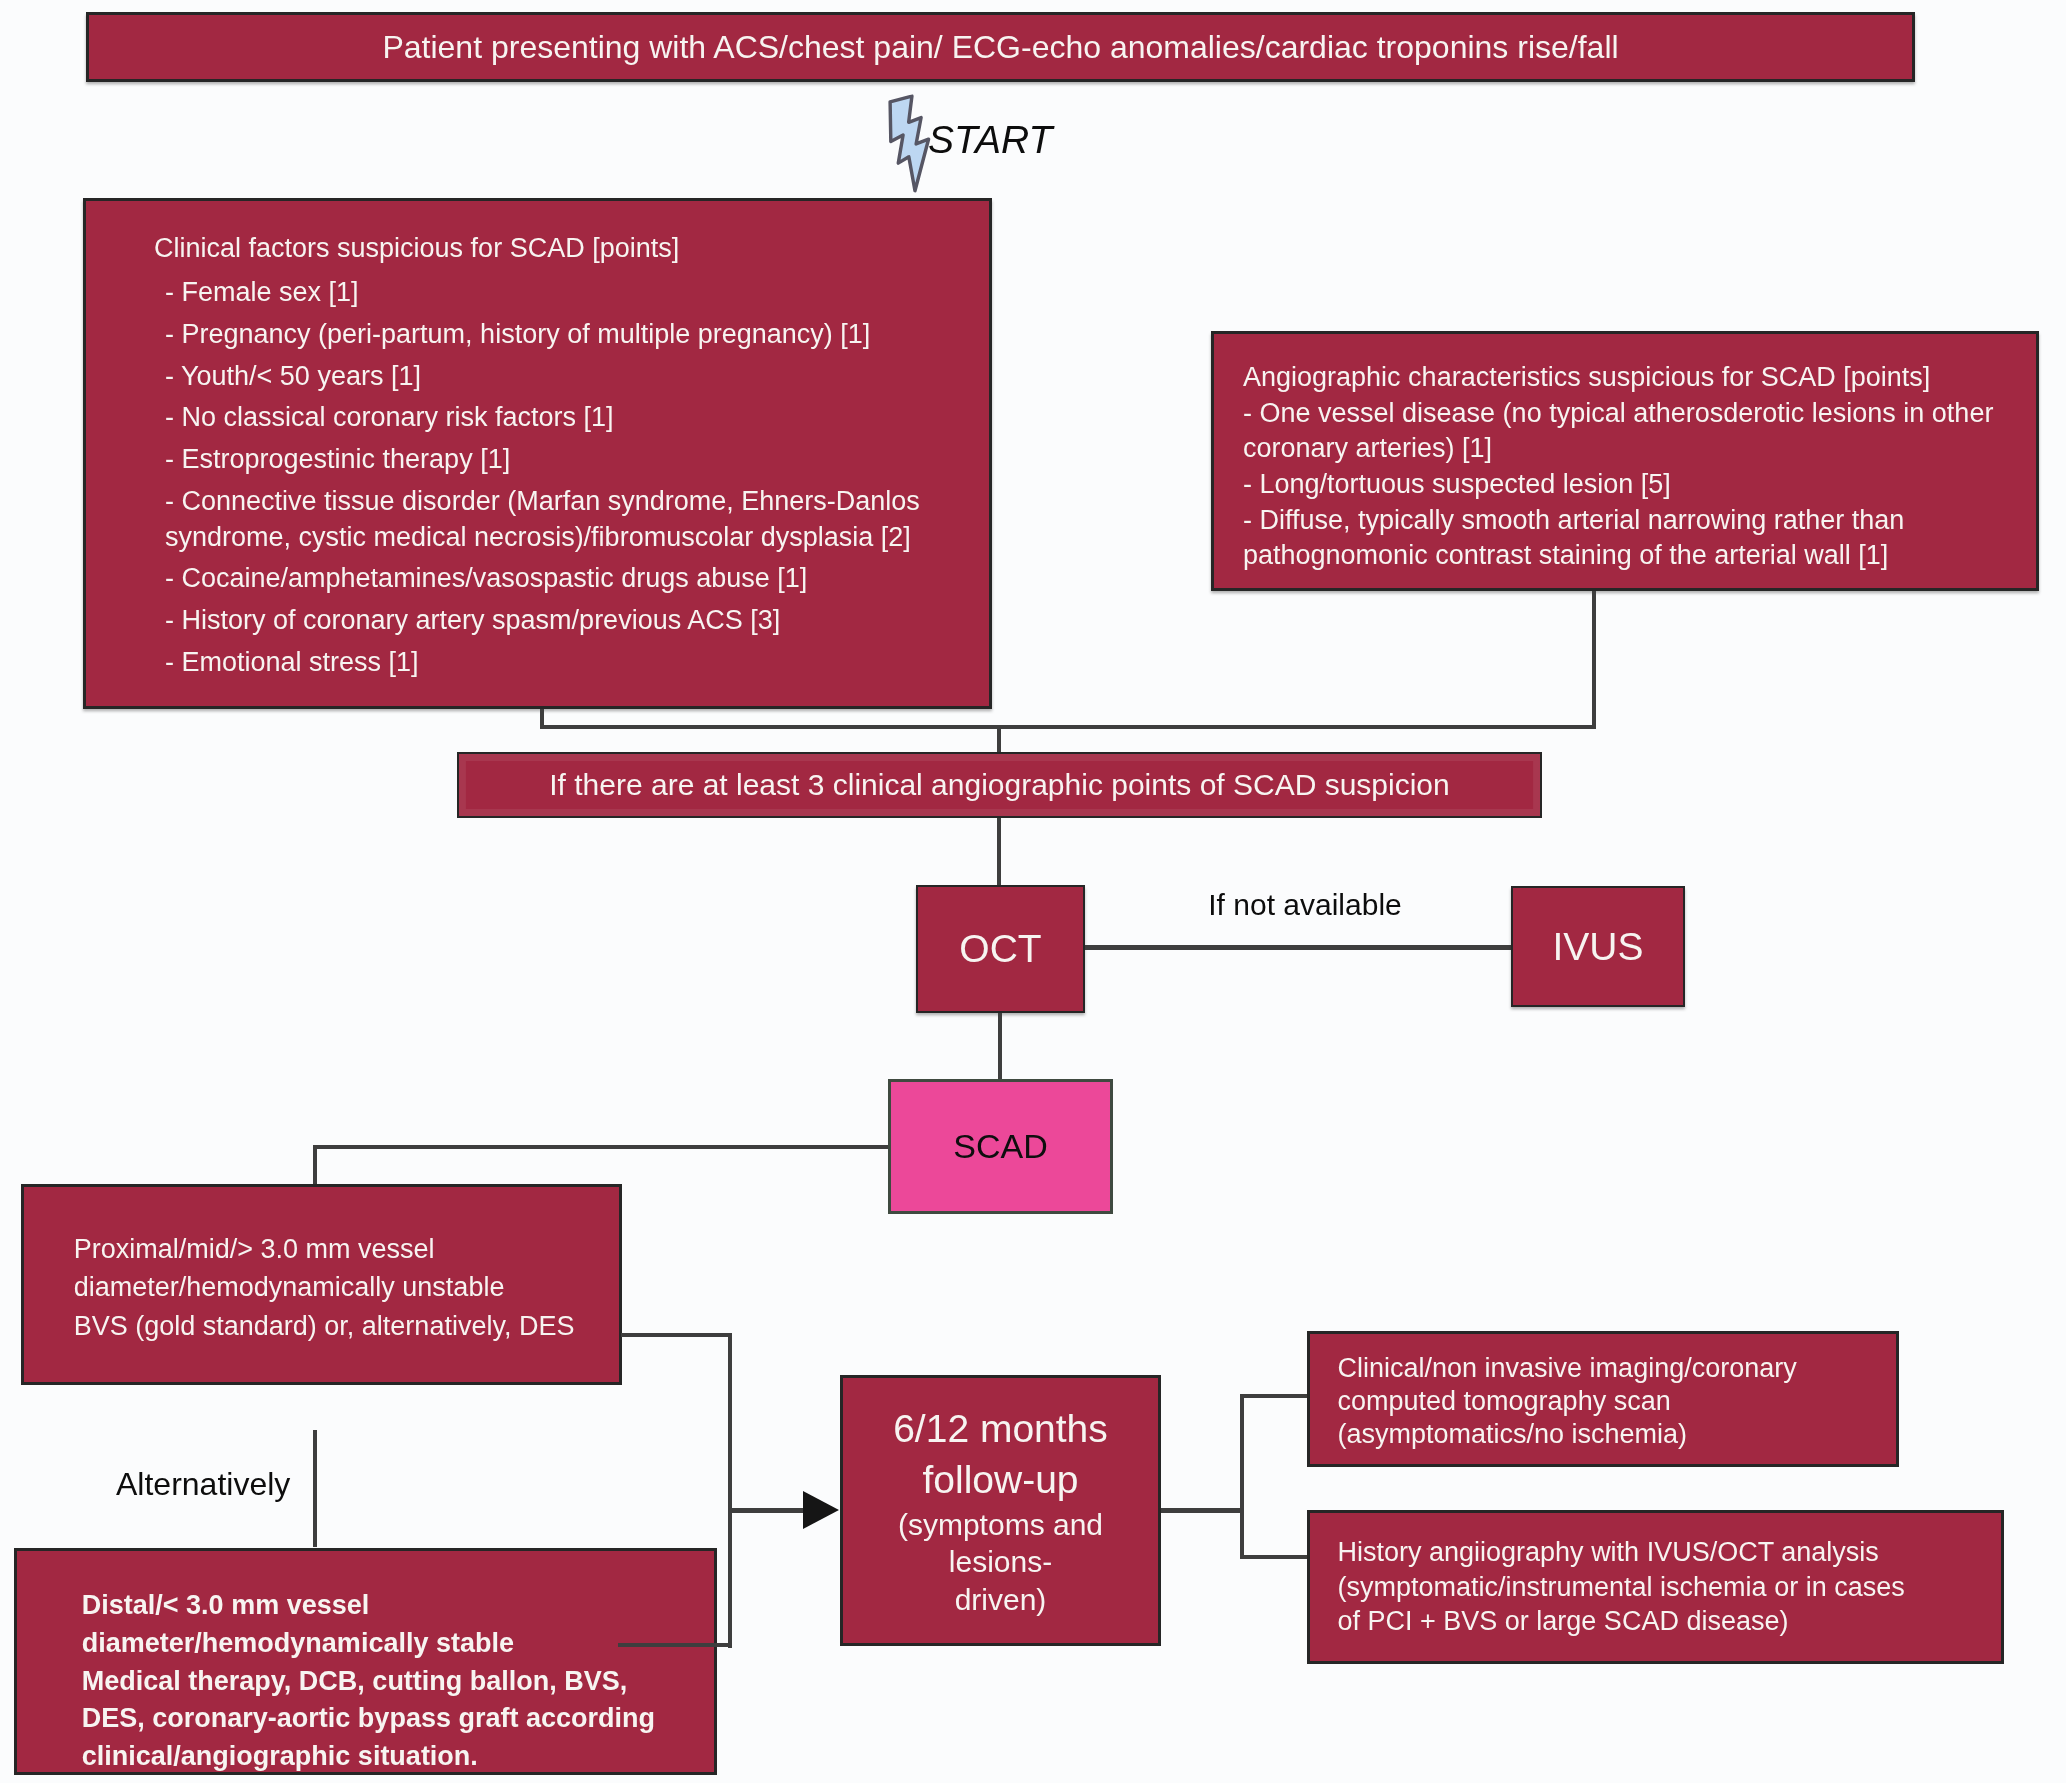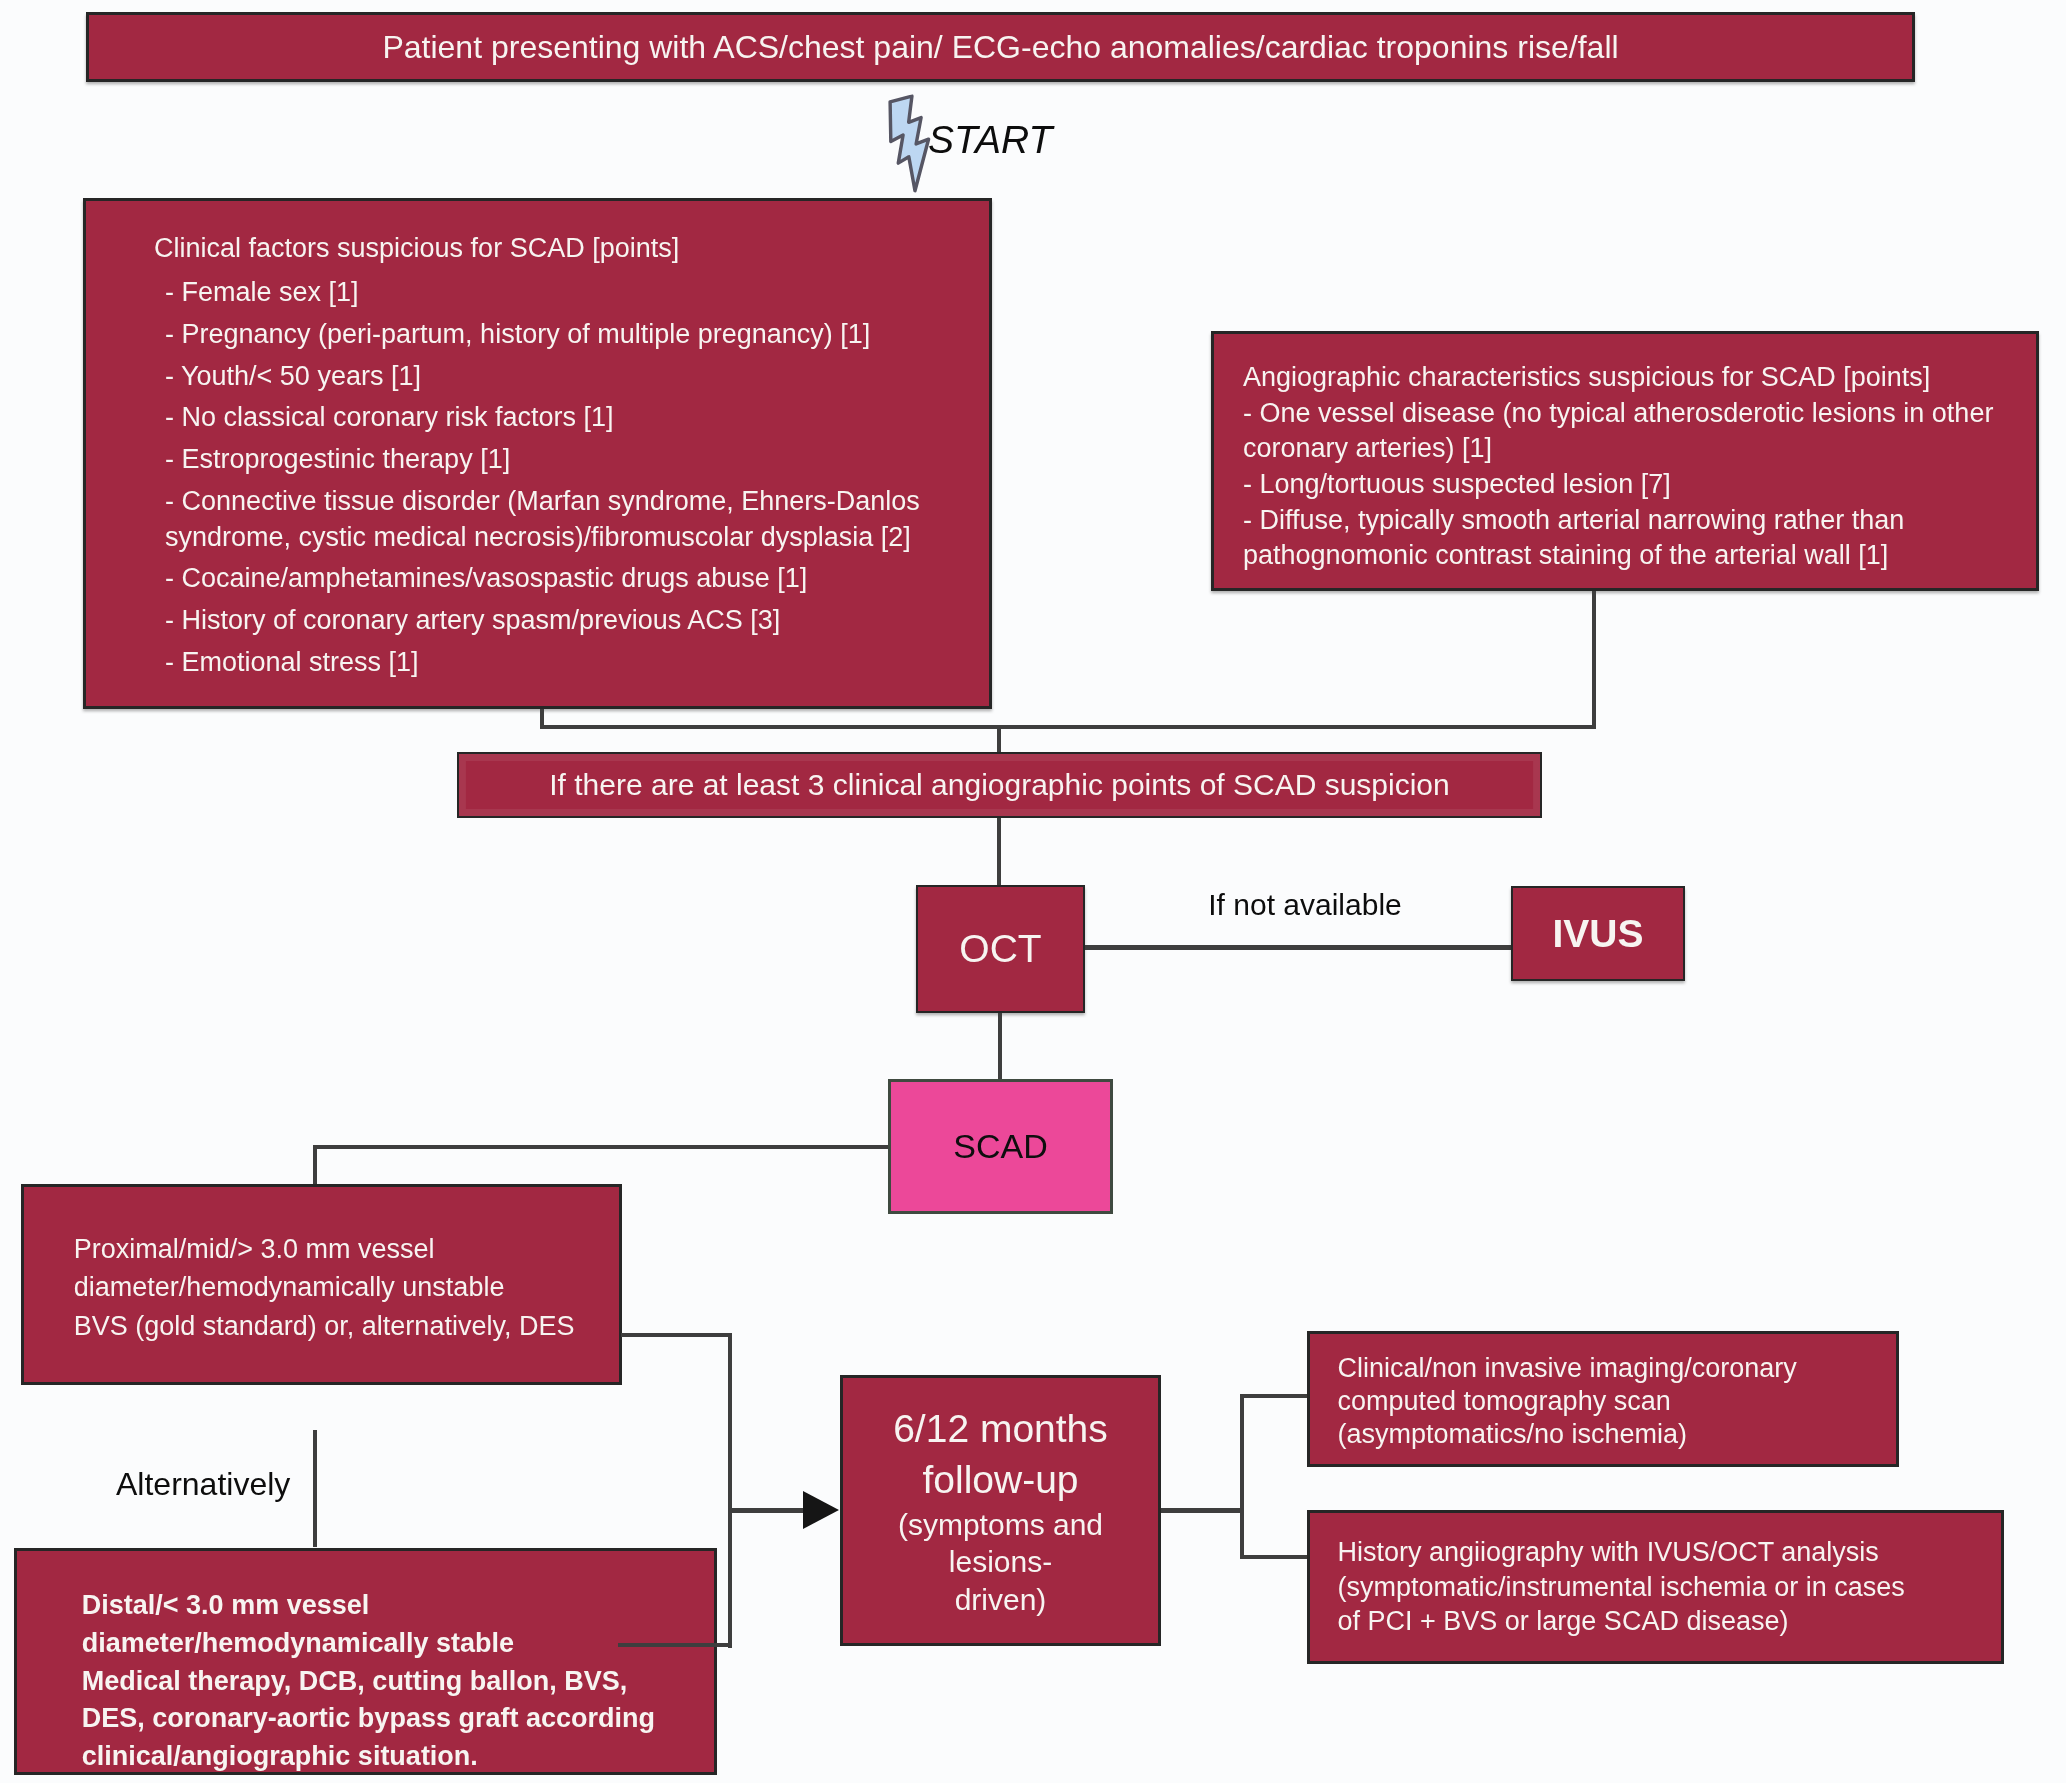--- a/index.html
+++ b/index.html
@@ -53,21 +53,21 @@
       <div class="item">- Cocaine/amphetamines/vasospastic drugs abuse [1]</div>
       <div class="item">- History of coronary artery spasm/previous ACS [3]</div>
       <div class="item">- Emotional stress [1]</div>
     </div>
 </div>
 
 <div class="rbox blackshadow" style="left:1211px;top:331px;width:828px;height:260px;padding:26px 19px 16px 29px;">
   <div class="bodytext">Angiographic characteristics suspicious for SCAD [points]</div>
   <div class="bodytext">
       <div>- One vessel disease (no typical atherosderotic lesions in other coronary arteries) [1]</div>
-      <div>- Long/tortuous suspected lesion [7]</div>
+      <div>- Long/tortuous suspected lesion [5]</div>
       <div>- Diffuse, typically smooth arterial narrowing rather than pathognomonic contrast staining of the arterial wall [1]</div>
     </div>
 </div>
 
 <div class="line" style="left:540px;top:709px;width:4.1px;height:19px;"></div>
 <div class="line" style="left:1592px;top:591px;width:4.1px;height:138px;"></div>
 <div class="line" style="left:540px;top:725px;width:1056px;height:4.1px;"></div>
 <div class="line" style="left:997px;top:727px;width:4.1px;height:26px;"></div>
 
 <div class="rbox center-flex blackshadow" style="left:457px;top:752px;width:1085px;height:66px;border-width:2.8px;box-shadow:inset 0 0 0 6.9px rgba(255,255,255,0.07);">
@@ -76,21 +76,21 @@
 
 <div class="line" style="left:997px;top:818px;width:4.1px;height:67px;"></div>
 
 <div class="rbox center-flex blackshadow" style="left:916px;top:885px;width:169px;height:128px;border-width:2.8px;">
   <div style="font-size:39px;">OCT</div>
 </div>
 
 <div class="label-black" style="left:1164px;top:888px;width:282px;text-align:center;font-size:30px;">If not available</div>
 <div class="line" style="left:1085px;top:945px;width:426px;height:4.8px;"></div>
 
-<div class="rbox center-flex blackshadow" style="left:1511px;top:886px;width:174px;height:95px;border-width:2.8px;font-weight:bold;">
+<div class="rbox center-flex blackshadow" style="left:1511px;top:886px;width:174px;height:121px;border-width:2.8px;">
   <div style="font-size:39px;">IVUS</div>
 </div>
 
 <div class="line" style="left:998px;top:1013px;width:4.1px;height:66px;"></div>
 
 <div class="gbox center-flex" style="left:888px;top:1079px;width:225px;height:135px;">
   <div style="font-size:34px;">SCAD</div>
 </div>
 
 <div class="line" style="left:315px;top:1145px;width:573px;height:4.1px;"></div>

